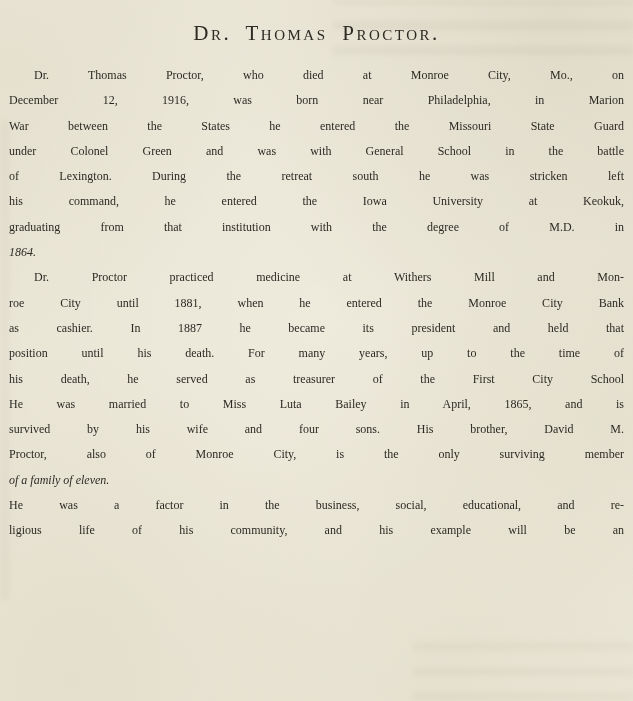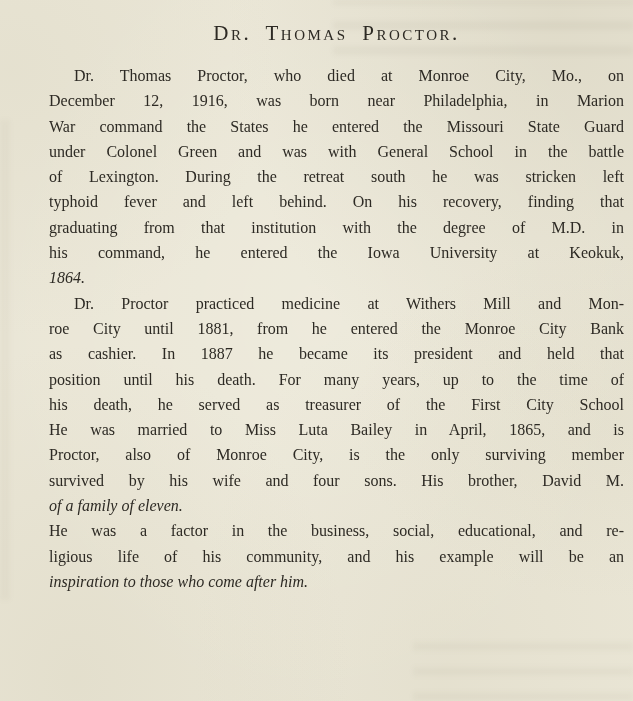--- a/index.html
+++ b/index.html
@@ -53,35 +53,34 @@
   }
   .smudge.left-edge {
     top: 120px; left: 0; width: 10px; height: 480px;
     background: rgba(130,122,98,0.10);
   }
   .content {
     position: absolute;
     left: 9px;
     right: 9px;
     top: 20px;
-    margin-left: 40px;
   }
   .title {
     text-align: center;
     font-variant: small-caps;
     font-size: 21px;
     line-height: 26px;
     letter-spacing: 2.5px;
     word-spacing: 7px;
     font-weight: 500;
     margin: 0 0 17px 0;
   }
   .para { margin: 0; }
   .line {
-    font-size: 16px;
+    font-size: 12px;
     line-height: 25.3px;
     text-align: justify;
     text-align-last: justify;
     overflow: hidden;
     white-space: nowrap;
   }
   .line.first { text-indent: 25px; }
   .line.last  { text-align-last: left; font-style: italic; }
 </style>
 </head>
@@ -91,39 +90,37 @@
   <div class="smudge top-right"></div>
   <div class="smudge bottom-right"></div>
   <div class="smudge left-edge"></div>
 
   <div class="content">
     <div class="title">Dr. Thomas Proctor.</div>
     <div class="body">
         <div class="para">
           <div class="line first">Dr. Thomas Proctor, who died at Monroe City, Mo., on</div>
           <div class="line">December 12, 1916, was born near Philadelphia, in Marion</div>
-          <div class="line">War command the States he entered the Missouri State Guard</div>
+          <div class="line">War between the States he entered the Missouri State Guard</div>
           <div class="line">under Colonel Green and was with General School in the battle</div>
           <div class="line">of Lexington. During the retreat south he was stricken left</div>
-          <div class="line">typhoid fever and left behind. On his recovery, finding that</div>
+          <div class="line">his command, he entered the Iowa University at Keokuk,</div>
           <div class="line">graduating from that institution with the degree of M.D. in</div>
-          <div class="line">his command, he entered the Iowa University at Keokuk,</div>
           <div class="line last">1864.</div>
         </div>
         <div class="para">
           <div class="line first">Dr. Proctor practiced medicine at Withers Mill and Mon-</div>
-          <div class="line">roe City until 1881, from he entered the Monroe City Bank</div>
+          <div class="line">roe City until 1881, when he entered the Monroe City Bank</div>
           <div class="line">as cashier. In 1887 he became its president and held that</div>
           <div class="line">position until his death. For many years, up to the time of</div>
           <div class="line">his death, he served as treasurer of the First City School</div>
           <div class="line">He was married to Miss Luta Bailey in April, 1865, and is</div>
+          <div class="line">survived by his wife and four sons. His brother, David M.</div>
           <div class="line">Proctor, also of Monroe City, is the only surviving member</div>
-          <div class="line">survived by his wife and four sons. His brother, David M.</div>
           <div class="line last">of a family of eleven.</div>
         </div>
         <div class="para">
           <div class="line">He was a factor in the business, social, educational, and re-</div>
           <div class="line">ligious life of his community, and his example will be an</div>
-          <div class="line last">inspiration to those who come after him.</div>
         </div>
       </div>
   </div>
 </div>
 
 </body></html>

